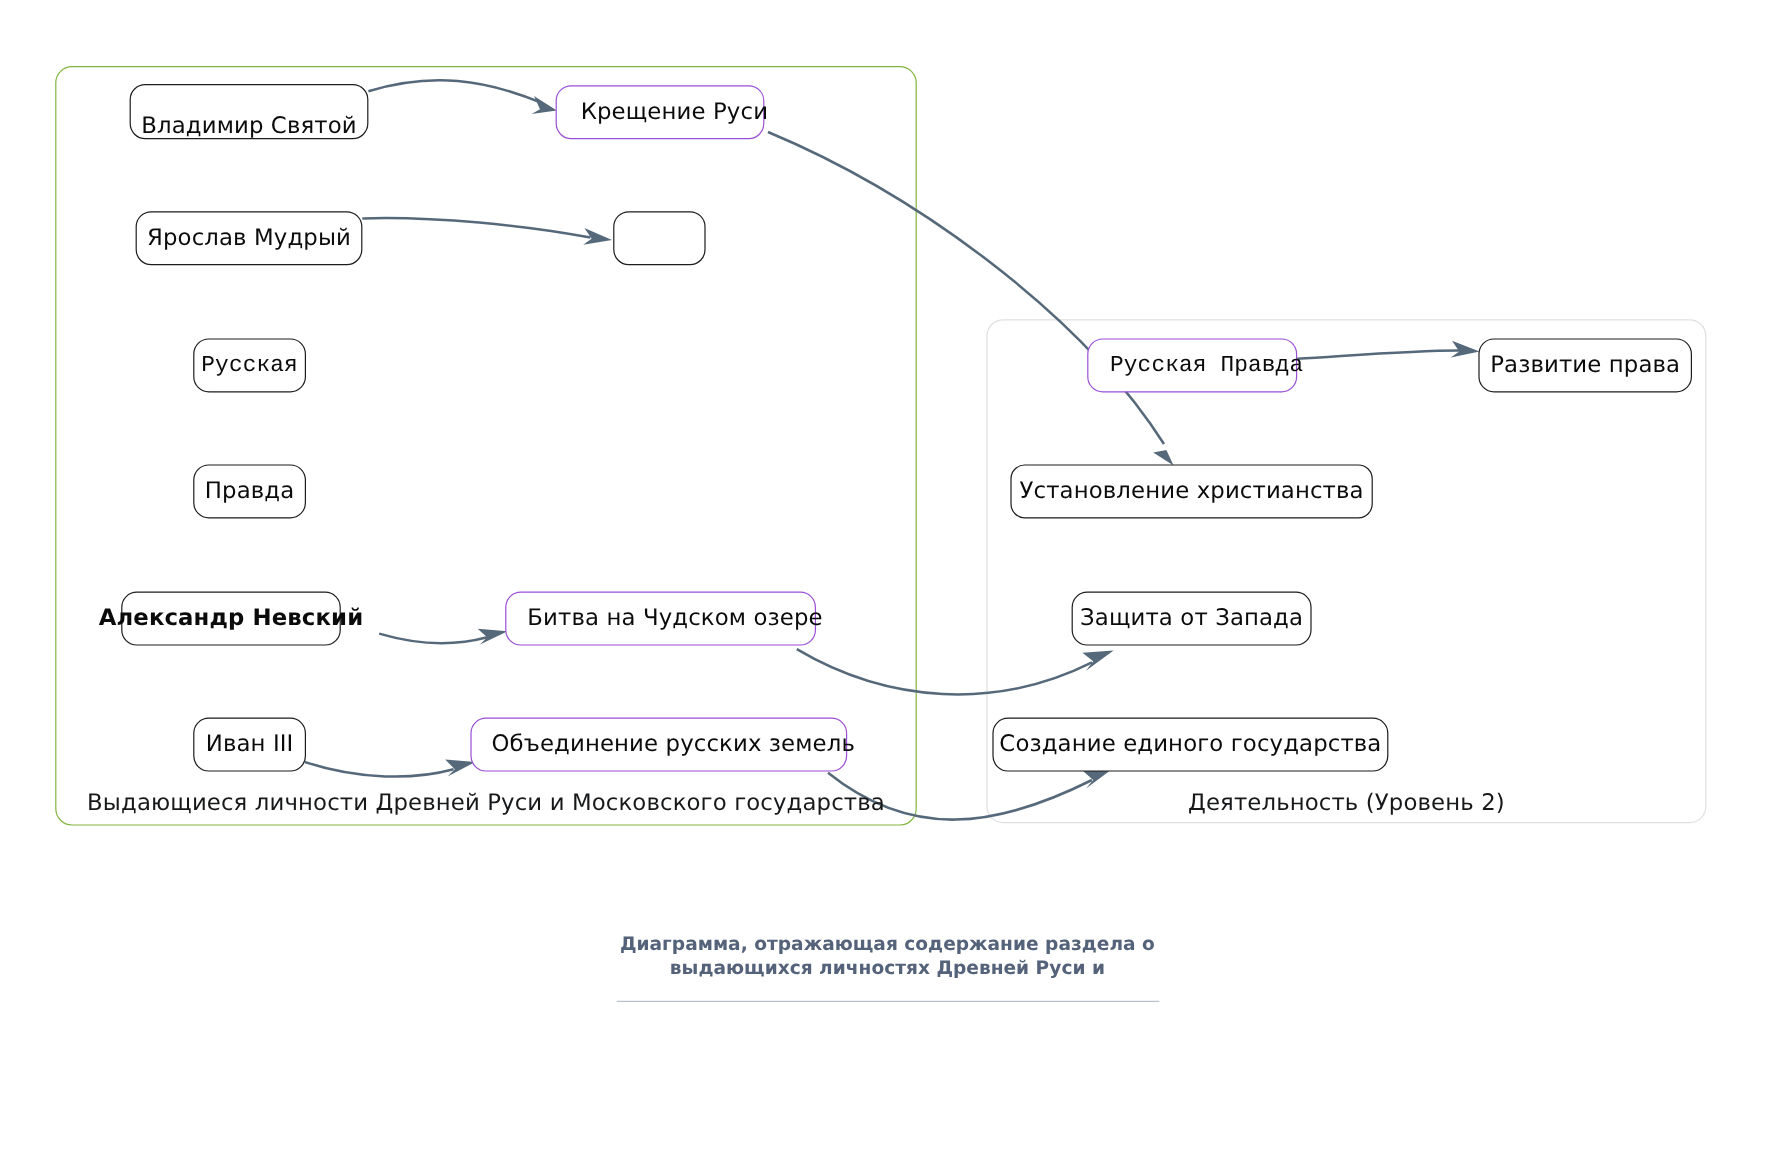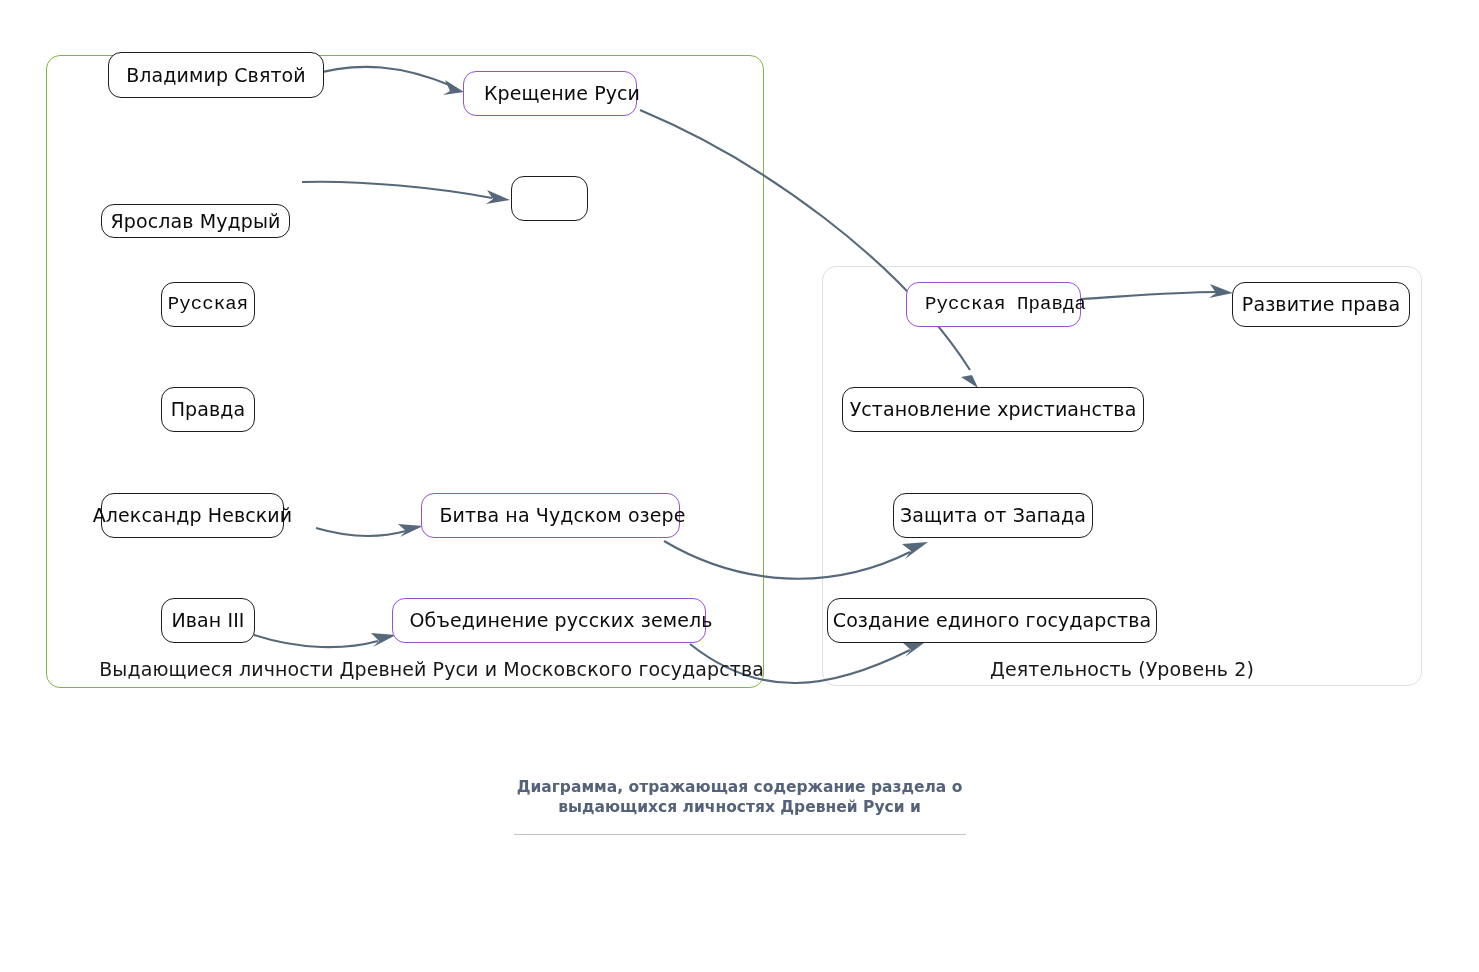--- a/index.html
+++ b/index.html
@@ -149,45 +149,45 @@
       <path class="edge-path" d="M 254,635 C 300,650 345,650 378,641"></path>
       <polygon class="edge-head" points="396,635 371,633 379,641 373,647"></polygon>
     </g>
 
     <g>
       <path class="edge-path" d="M 690,644 C 760,700 830,690 910,650"></path>
       <polygon class="edge-head" points="928,640 902,642 911,650 905,657"></polygon>
     </g>
   </svg>
 
-  <div class="node node-black" style="left:108px; top:52px; width:216px; height:46px;">
+  <div class="node node-black" style="left:108px; top:70px; width:199px; height:46px;align-items:flex-end;">
     <span>Владимир Святой</span>
   </div>
 
   <div class="node node-purple" style="left:463px; top:71px; width:174px; height:45px;">
     <span>Крещение Руси</span>
   </div>
 
-  <div class="node node-black" style="left:101px; top:176px; width:189px; height:34px;margin-top:28px;">
+  <div class="node node-black" style="left:113px; top:176px; width:189px; height:45px;">
     <span>Ярослав Мудрый</span>
   </div>
 
   <div class="node node-black" style="left:511px; top:176px; width:77px; height:45px;">
     <span></span>
   </div>
 
   <div class="node node-black" style="left:161px; top:282px; width:94px; height:45px;font-family:Liberation Mono, monospace;">
     <span>Русская</span>
   </div>
 
   <div class="node node-black" style="left:161px; top:387px; width:94px; height:45px;">
     <span>Правда</span>
   </div>
 
-  <div class="node node-black" style="left:101px; top:493px; width:183px; height:45px;">
+  <div class="node node-black" style="left:101px; top:493px; width:183px; height:45px;font-weight:bold;">
     <span>Александр Невский</span>
   </div>
 
   <div class="node node-purple" style="left:421px; top:493px; width:259px; height:45px;">
     <span>Битва на Чудском озере</span>
   </div>
 
   <div class="node node-black" style="left:161px; top:598px; width:94px; height:45px;">
     <span>Иван III</span>
   </div>
@@ -209,21 +209,21 @@
   </div>
 
   <div class="node node-black" style="left:893px; top:493px; width:200px; height:45px;">
     <span>Защита от Запада</span>
   </div>
 
   <div class="node node-black" style="left:827px; top:598px; width:330px; height:45px;">
     <span>Создание единого государства</span>
   </div>
 
-  <div class="cluster-label" style="left:46px; top:658px; width:718px;text-align:right;">Выдающиеся личности Древней Руси и Московского государства</div>
+  <div class="cluster-label" style="left:46px; top:658px; width:718px;">Выдающиеся личности Древней Руси и Московского государства</div>
 
   <div class="cluster-label" style="left:822px; top:658px; width:600px;">Деятельность (Уровень 2)</div>
 
 </div>
 
 <div id="caption-block">
   <div id="caption-title">
     <div>Диаграмма, отражающая содержание раздела о</div>
     <div>выдающихся личностях Древней Руси и</div>
   </div>

